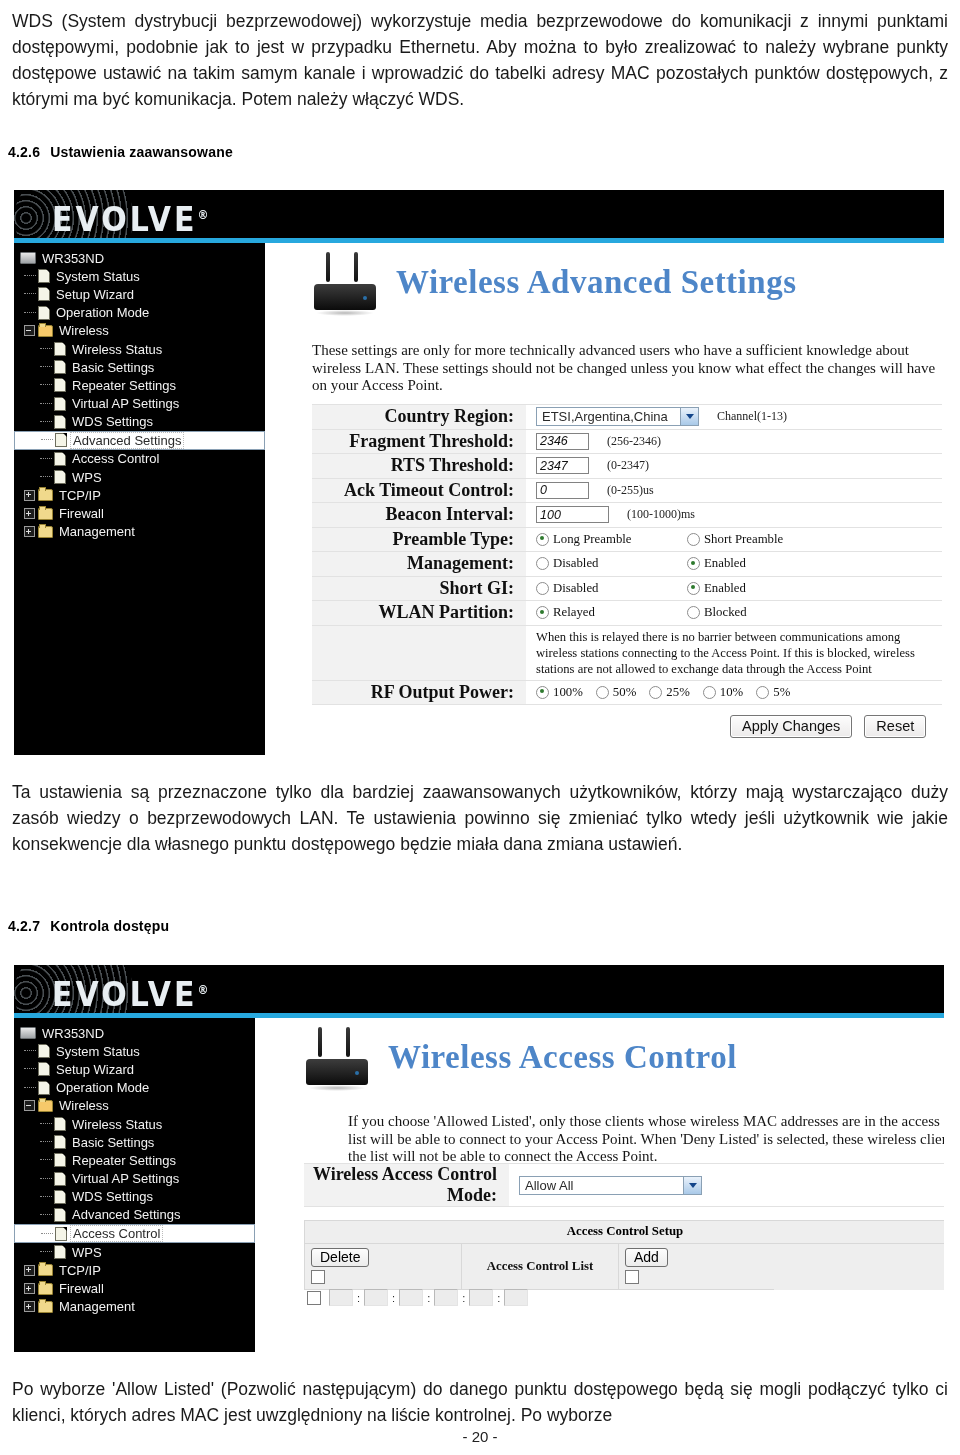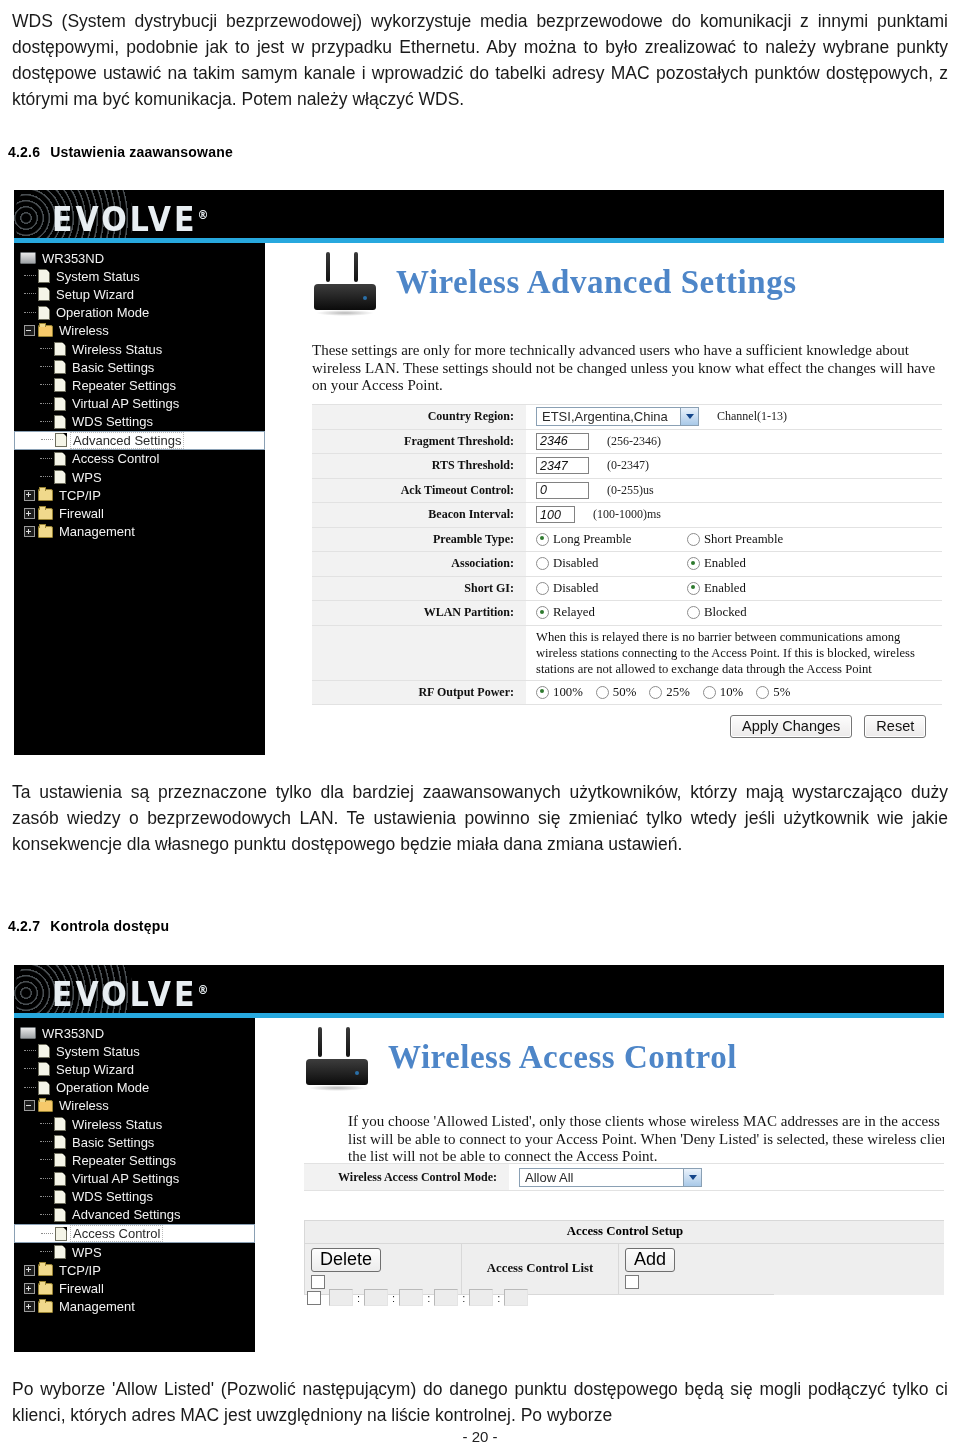--- a/index.html
+++ b/index.html
@@ -204,21 +204,21 @@
   }
   .frow:first-child { border-top: 1px solid #e2e2e2; }
   .fl {
     width: 214px;
     flex: 0 0 auto;
     text-align: right;
     padding-right: 12px;
     box-sizing: border-box;
     font-family: "Liberation Serif", serif;
     font-weight: bold;
-    font-size: 12px;
+    font-size: 18px;
     color: #101010;
     background: #f2f2f2;
     align-self: stretch;
     display: flex; align-items: center; justify-content: flex-end;
   }
   .fv {
     flex: 1 1 auto;
     padding-left: 10px;
     display: flex;
     align-items: center;
@@ -322,21 +322,21 @@
     display: flex; flex-direction: column; gap: 3px;
     font-family: "Liberation Serif", serif;
     font-weight: bold;
     font-size: 12.8px;
     color: #111;
   }
   .ac-cell:last-child { border-right: none; }
   .ac-cell.center { justify-content: center; align-items: flex-start; }
   .smbtn {
     font-family: "Liberation Sans", sans-serif;
-    font-size: 18px;
+    font-size: 14px;
     background: linear-gradient(#fdfdfd,#ececec);
     border: 1px solid #6f6f6f;
     border-radius: 3px;
     padding: 0 8px 1px 8px;
     align-self: flex-start;
   }
   .maczone { position:absolute; display:flex; align-items:center; gap:4px; }
   .macbox {
     width: 22px; height: 15px;
     border: 1px solid #b9b9b9;
@@ -494,41 +494,41 @@
       <div class="fl">Ack Timeout Control:</div>
       <div class="fv">
         <input class="txt" style="width: 53px;" value="0">
         <span class="hint">(0-255)us</span>
       </div>
     </div>
 
     <div class="frow">
       <div class="fl">Beacon Interval:</div>
       <div class="fv">
-        <input class="txt" style="width: 39px;" value="100">
+        <input class="txt" style="width: 73px;" value="100">
         <span class="hint">(100-1000)ms</span>
       </div>
     </div>
 
     <div class="frow">
       <div class="fl">Preamble Type:</div>
       <div class="fv">
         <span class="radio-opt" style="width:133px;">
           <span class="rdo on"></span>
           <span>Long Preamble</span>
         </span>
         <span class="radio-opt">
           <span class="rdo"></span>
           <span>Short Preamble</span>
         </span>
       </div>
     </div>
 
     <div class="frow">
-      <div class="fl">Association:</div>
+      <div class="fl">Management:</div>
       <div class="fv">
         <span class="radio-opt" style="width:133px;">
           <span class="rdo"></span>
           <span>Disabled</span>
         </span>
         <span class="radio-opt">
           <span class="rdo on"></span>
           <span>Enabled</span>
         </span>
       </div>

